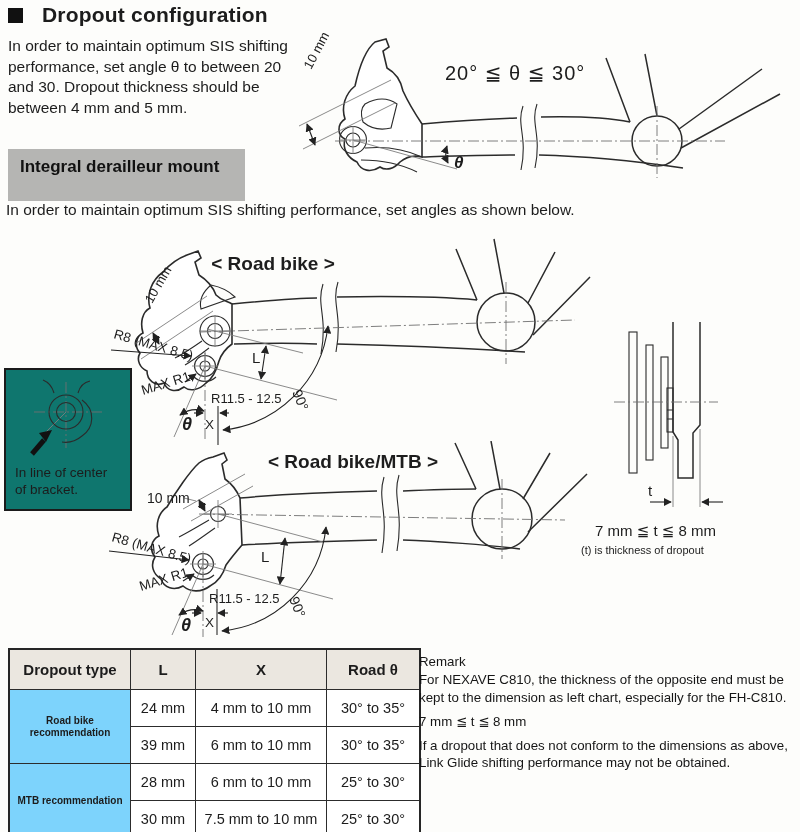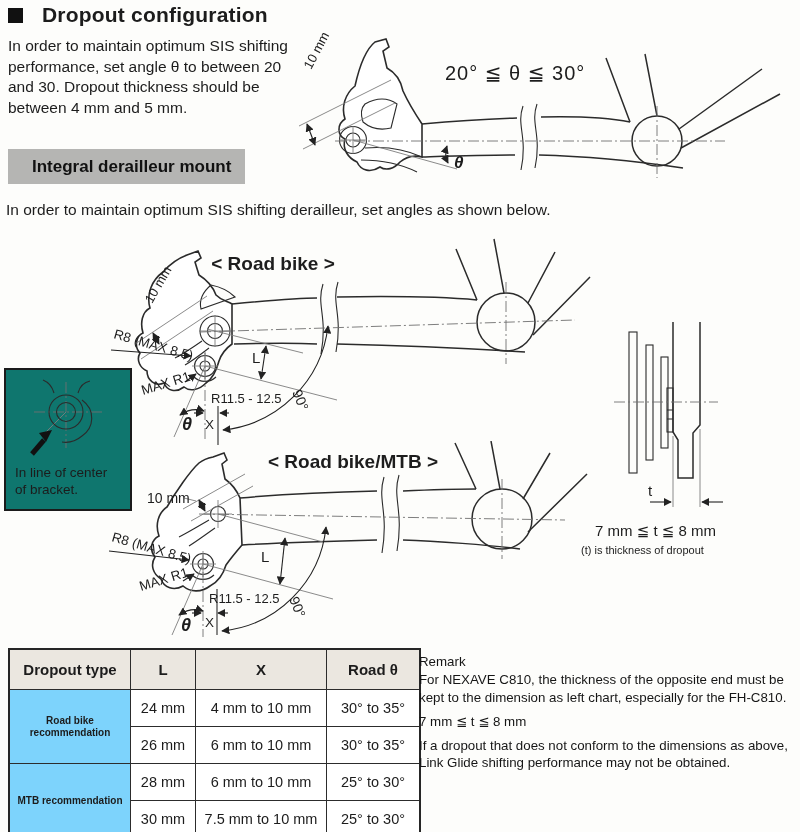--- a/index.html
+++ b/index.html
@@ -4,22 +4,22 @@
 <style>
   html,body{margin:0;padding:0;background:#f6f6f4;}
   .page{position:relative;width:800px;height:832px;background:#fdfdfb;overflow:hidden;
         font-family:"Liberation Sans","DejaVu Sans",sans-serif;color:#1c1c1c;}
   .abs{position:absolute;}
   
   .title-row{left:8px;top:3px;display:flex;align-items:center;gap:19px;}
   .title-square{width:15px;height:15px;background:#111;}
   .title-text{font-size:21px;font-weight:bold;letter-spacing:.2px;}
   .intro{left:8px;top:36px;width:300px;font-size:15.5px;line-height:1.33;font-weight:500;}
-  .banner{left:8px;top:149px;width:237px;height:35px;background:#b5b5b3;
-          font-size:17px;font-weight:bold;line-height:35px;padding-left:24px;box-sizing:border-box;color:#111;}
+  .banner{left:8px;top:149px;width:237px;height:52px;background:#b5b5b3;
+          font-size:17px;font-weight:bold;line-height:35px;padding-left:12px;box-sizing:border-box;color:#111;}
   .section-intro{left:6px;top:201px;width:640px;font-size:15.5px;font-weight:500;}
   
   .inset-box{left:4px;top:368px;width:124px;height:139px;border:2px solid #1b1b1b;background:#0f766e;}
   .inset-caption{position:absolute;left:9px;top:94px;font-size:13.5px;line-height:1.28;font-weight:500;}
   
   .t-spec{left:595px;top:522px;font-size:15px;font-weight:500;}
   .t-caption{left:581px;top:544px;font-size:11px;font-weight:400;}
   
   .spec-table{left:8px;top:648px;border-collapse:collapse;background:#fff;border:2.4px solid #262626;}
   .spec-table th,.spec-table td{border:1.6px solid #2c2c2c;text-align:center;vertical-align:middle;}
@@ -88,21 +88,21 @@
     </g>
     <text x="150" y="52" font-size="20" font-weight="500" letter-spacing="1">20° ≦ θ ≦ 30°</text>
     <g transform="translate(16,42) rotate(-62)">
       <text x="0" y="0" font-size="13">10 mm</text>
     </g>
     <text x="159" y="140" font-size="17" class="theta" font-weight="bold">θ</text>
   </svg>
 
   <div class="abs banner">Integral derailleur mount</div>
 
-  <div class="abs section-intro">In order to maintain optimum SIS shifting derailleur, set angles as shown below.</div>
+  <div class="abs section-intro">In order to maintain optimum SIS shifting performance, set angles as shown below.</div>
 
   <svg class="abs" style="left:95px;top:224px" width="505" height="224" viewBox="0 0 505 224">
     <g>
       <path class="ol" d="M92,31 L103,27 L106,34 L100,38 L104,51 C112,56 118,63 121,71 C127,77 132,77 137,80 L137,120 C130,125 126,131 124,137 C121,148 117,155 111,159 C104,166 95,168 89,163 C81,169 72,167 69,159 C60,163 52,156 52,147 C45,144 41,136 45,129 C39,123 41,112 48,109 C45,99 47,88 55,84 C51,70 57,56 68,48 C75,40 84,34 92,31 Z"></path>
       <path class="thin" d="M116,61 Q131,64 140,73 L106,85 Q103,72 116,61 Z" fill="#fff"></path>
       <circle class="thin" cx="120" cy="107" r="15" fill="#fff"></circle>
       <circle class="thin" cx="120" cy="107" r="7.5" fill="#fff"></circle>
       <path class="ref" d="M104,107 L136,107 M120,91 L120,123"></path>
       <path class="thin" d="M107,117 C97,124 88,130 80,134 M114,124 C105,131 97,137 90,141"></path>
       <circle class="thin" cx="110" cy="142" r="10.5" fill="#fff"></circle>
@@ -236,21 +236,21 @@
       <th class="c3">X</th>
       <th class="c4">Road θ</th>
     </tr>
     <tr>
       <td class="type" rowspan="2">Road bike recommendation</td>
       <td>24 mm</td>
       <td>4 mm to 10 mm</td>
       <td>30° to 35°</td>
     </tr>
     <tr>
-      <td>26 mm</td>
+      <td>39 mm</td>
       <td>6 mm to 10 mm</td>
       <td>30° to 35°</td>
     </tr>
     <tr>
       <td class="type" rowspan="2">MTB recommendation</td>
       <td>28 mm</td>
       <td>6 mm to 10 mm</td>
       <td>25° to 30°</td>
     </tr>
     <tr>

